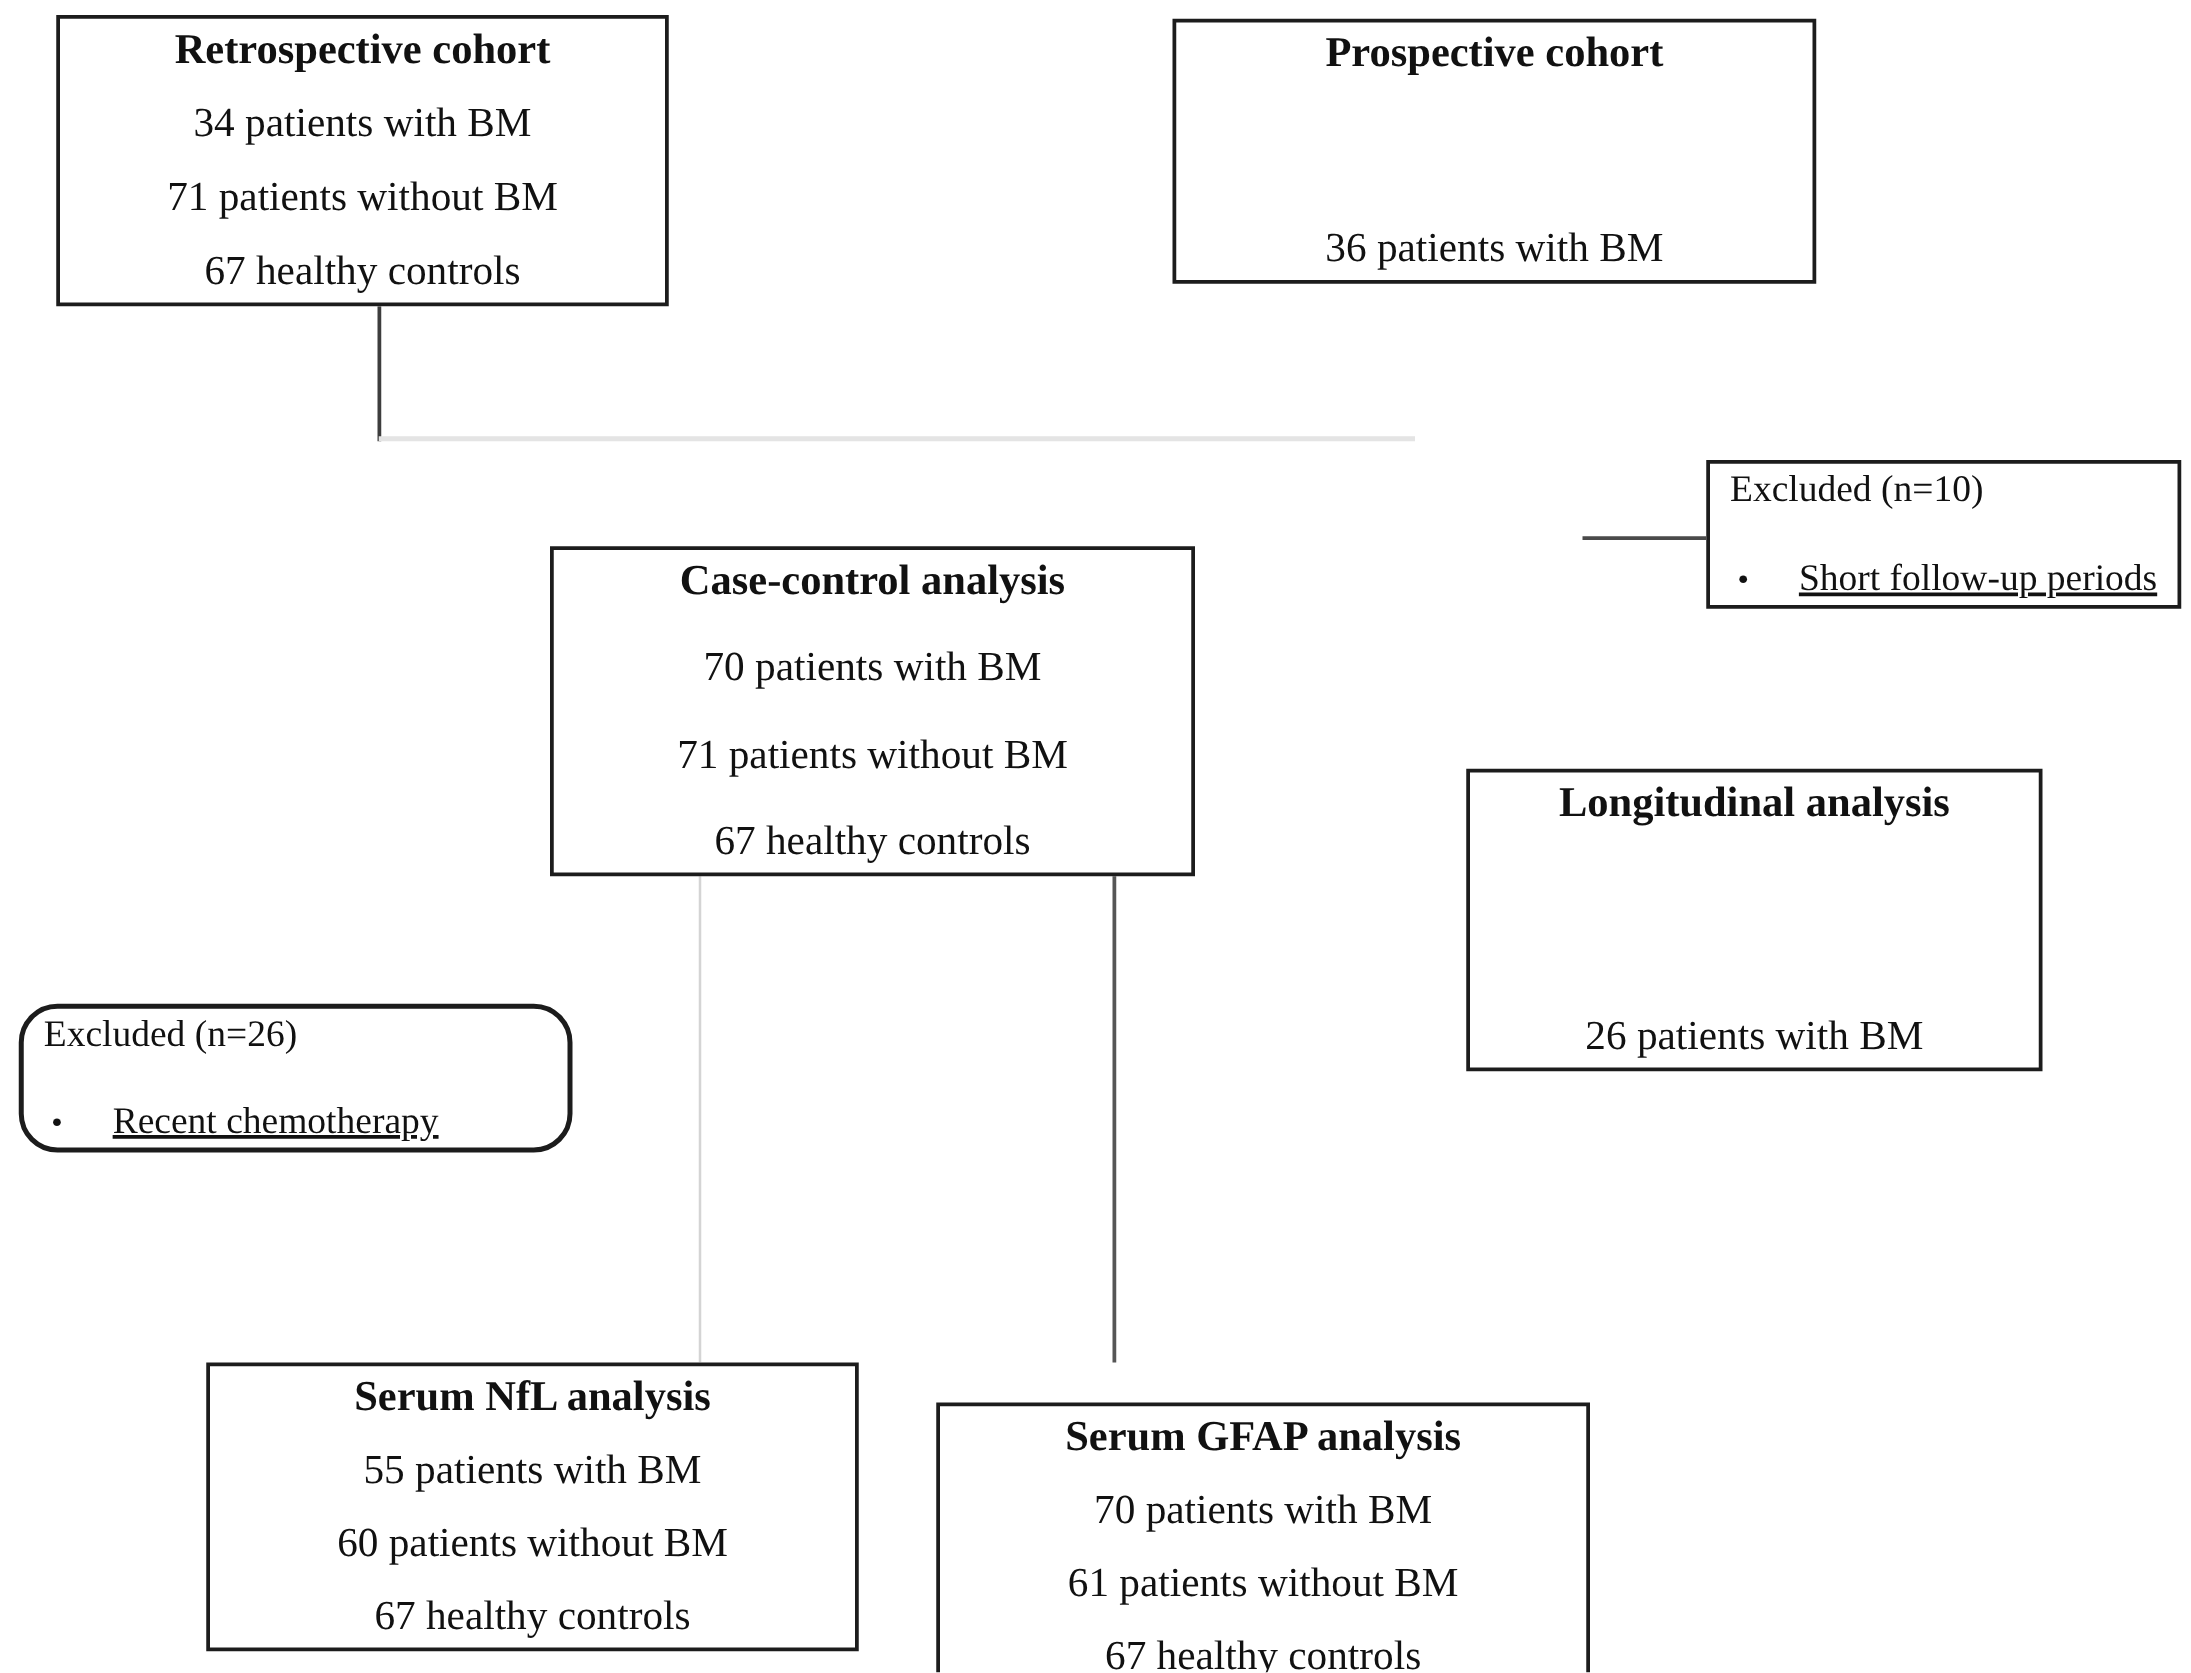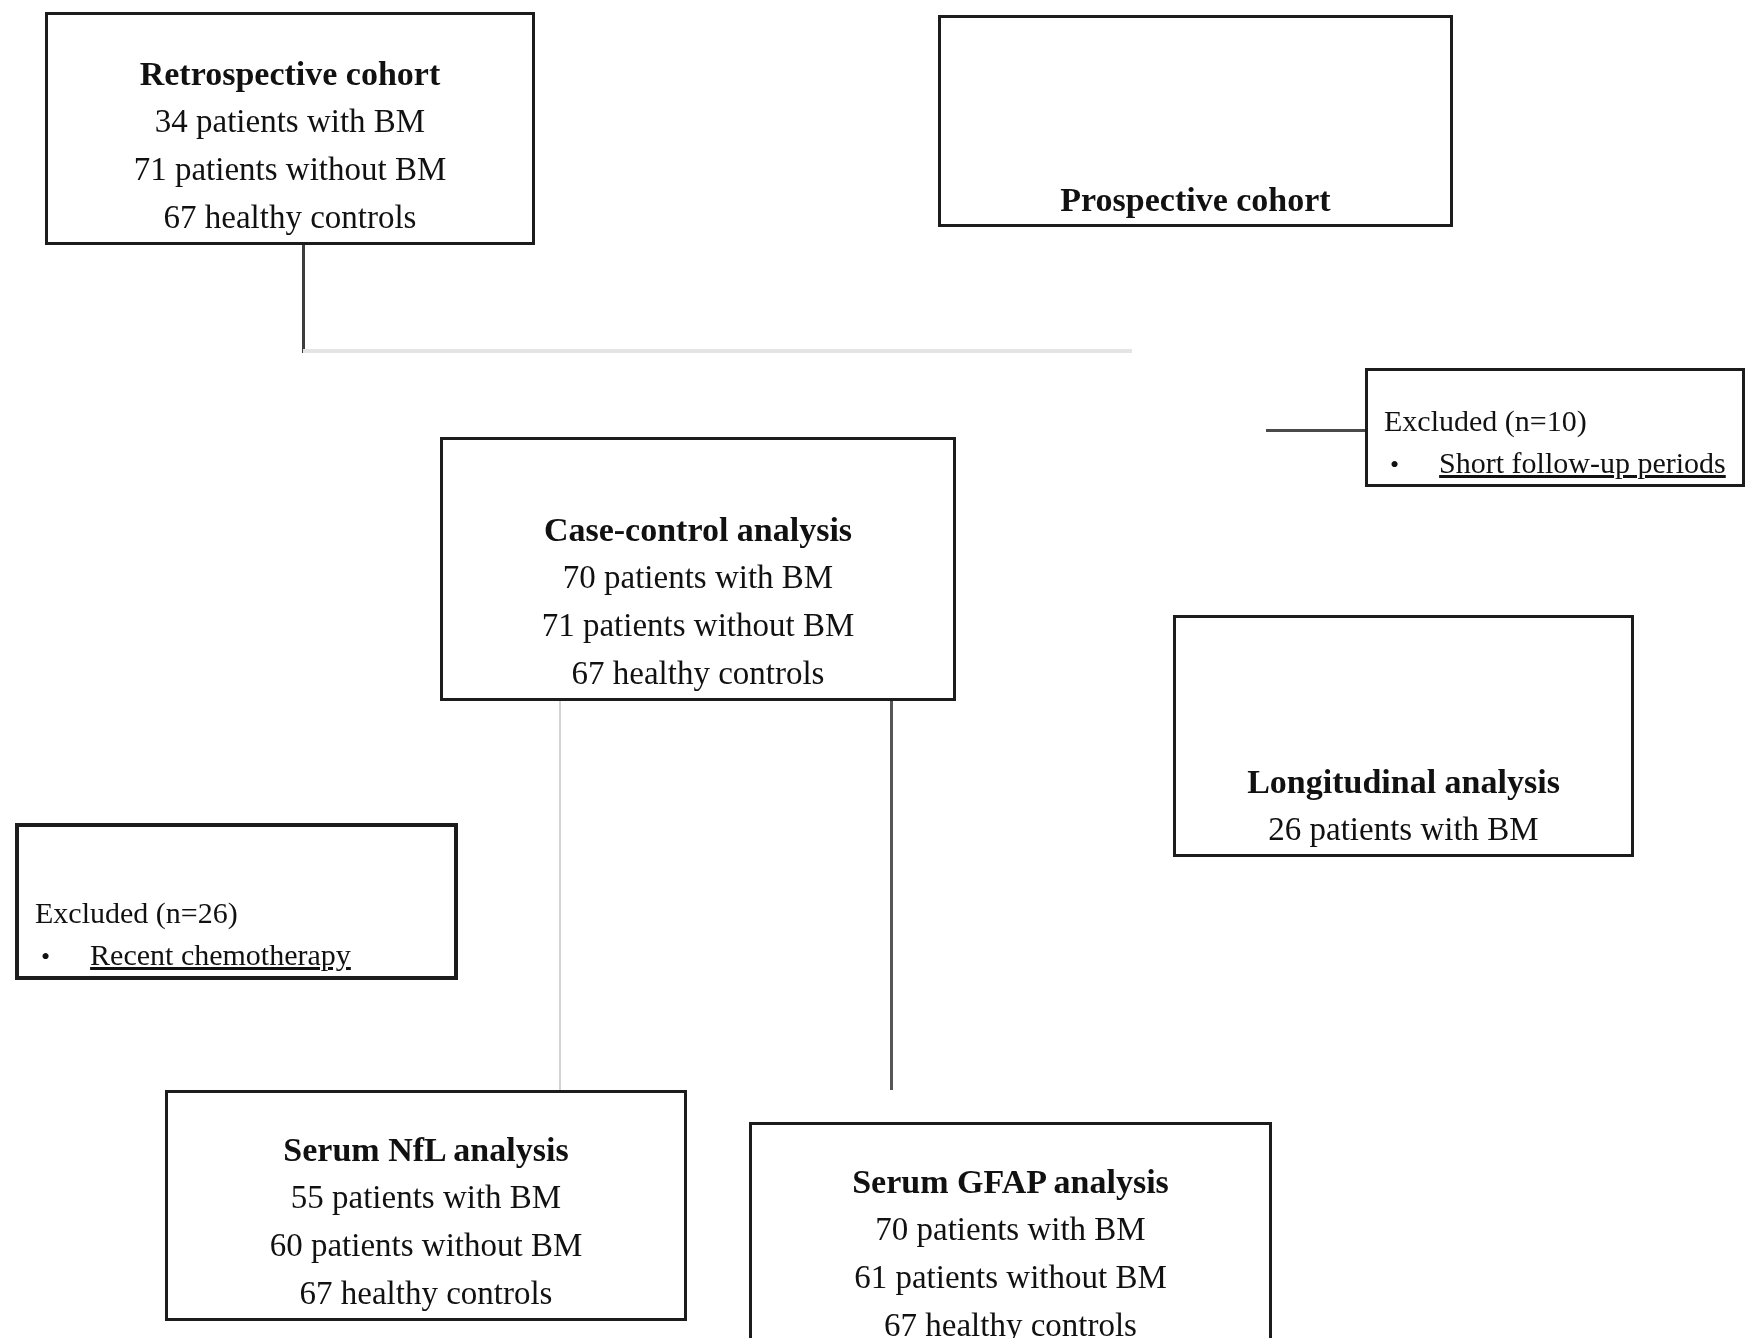--- a/index.html
+++ b/index.html
@@ -12,21 +12,21 @@
     color: #111111;
     overflow: hidden;
   }
   .box {
     position: absolute;
     background: #ffffff;
     border: 3px solid #1c1c1c;
     box-sizing: border-box;
     display: flex;
     flex-direction: column;
-    justify-content: flex-end;
+    justify-content: space-between;
   }
   .box.centered { align-items: center; text-align: center; }
   .box .title { font-weight: bold; font-size: 34px; line-height: 1.45; white-space: nowrap; }
   .box .line  { font-size: 33px; line-height: 1.45; white-space: nowrap; }
   .box.note { align-items: flex-start; text-align: left; font-size: 30px; }
   .box.note .heading { padding-left: 16px; line-height: 1.4; white-space: nowrap; }
   .box.note .bullet-row { display: flex; align-items: baseline; padding-left: 22px; line-height: 1.4; white-space: nowrap; }
   .box.note .bullet-glyph { font-size: 26px; }
   .box.note .bullet-text { margin-left: 40px; text-decoration: underline; }
   .box.thick { border-width: 4px; }
@@ -34,21 +34,21 @@
   #conn-retro-stub   { left: 302px; top: 245px; width: 3px;  height: 108px; background: #3d3d3d; }
   #conn-light-horiz  { left: 303px; top: 349px; width: 829px; height: 4px;  background: #e4e4e4; }
   #conn-excl10-stub  { left: 1266px; top: 429px; width: 99px; height: 3px;  background: #4a4a4a; }
   #conn-nfl-drop     { left: 559px; top: 669px; width: 2px;  height: 421px; background: #d4d4d4; }
   #conn-gfap-drop    { left: 890px; top: 669px; width: 3px;  height: 421px; background: #565656; }
   #box-retrospective { left: 45px;   top: 12px;   width: 490px; height: 233px; }
   #box-prospective   { left: 938px;  top: 15px;   width: 515px; height: 212px; }
   #box-case-control  { left: 440px;  top: 437px;  width: 516px; height: 264px; }
   #box-excluded-10   { left: 1365px; top: 368px;  width: 380px; height: 119px; }
   #box-longitudinal  { left: 1173px; top: 615px;  width: 461px; height: 242px; }
-  #box-excluded-26   { left: 15px;   top: 823px;  width: 443px; height: 157px; }
+  #box-excluded-26   { left: 15px;   top: 803px;  width: 443px; height: 119px; border-radius: 31px; }
   #box-serum-nfl     { left: 165px;  top: 1090px; width: 522px; height: 231px; }
   #box-serum-gfap    { left: 749px;  top: 1090px; width: 523px; height: 231px; margin-top: 32px; }
 </style>
 </head>
 <body>
 
 <div id="page">
 
   <div class="connector" id="conn-retro-stub"></div>
   <div class="connector" id="conn-light-horiz"></div>
@@ -58,20 +58,21 @@
 
   <div class="box centered" id="box-retrospective">
     <div class="title">Retrospective cohort</div>
     <div class="line">34 patients with BM</div>
     <div class="line">71 patients without BM</div>
     <div class="line">67 healthy controls</div>
   </div>
 
   <div class="box centered" id="box-prospective">
     <div class="title">Prospective cohort</div>
+    <div class="line">36 patients with BM</div>
   </div>
 
   <div class="box centered" id="box-case-control">
     <div class="title">Case-control analysis</div>
     <div class="line">70 patients with BM</div>
     <div class="line">71 patients without BM</div>
     <div class="line">67 healthy controls</div>
   </div>
 
   <div class="box note" id="box-excluded-10">

